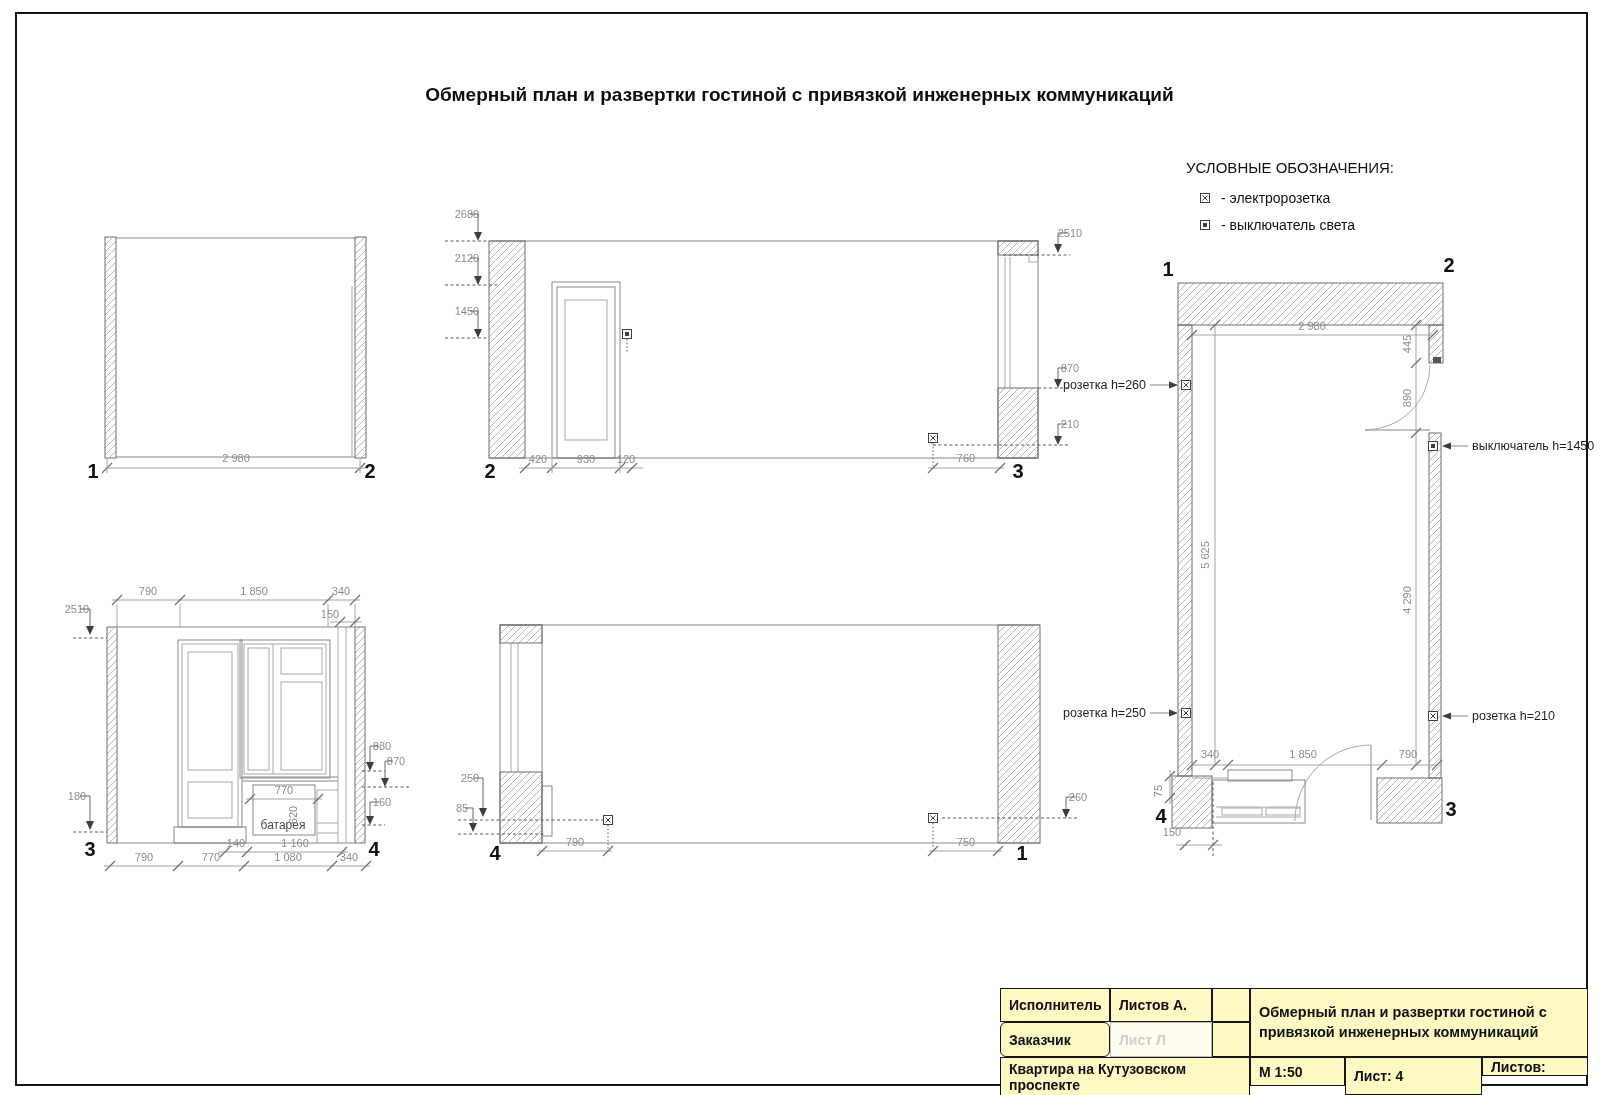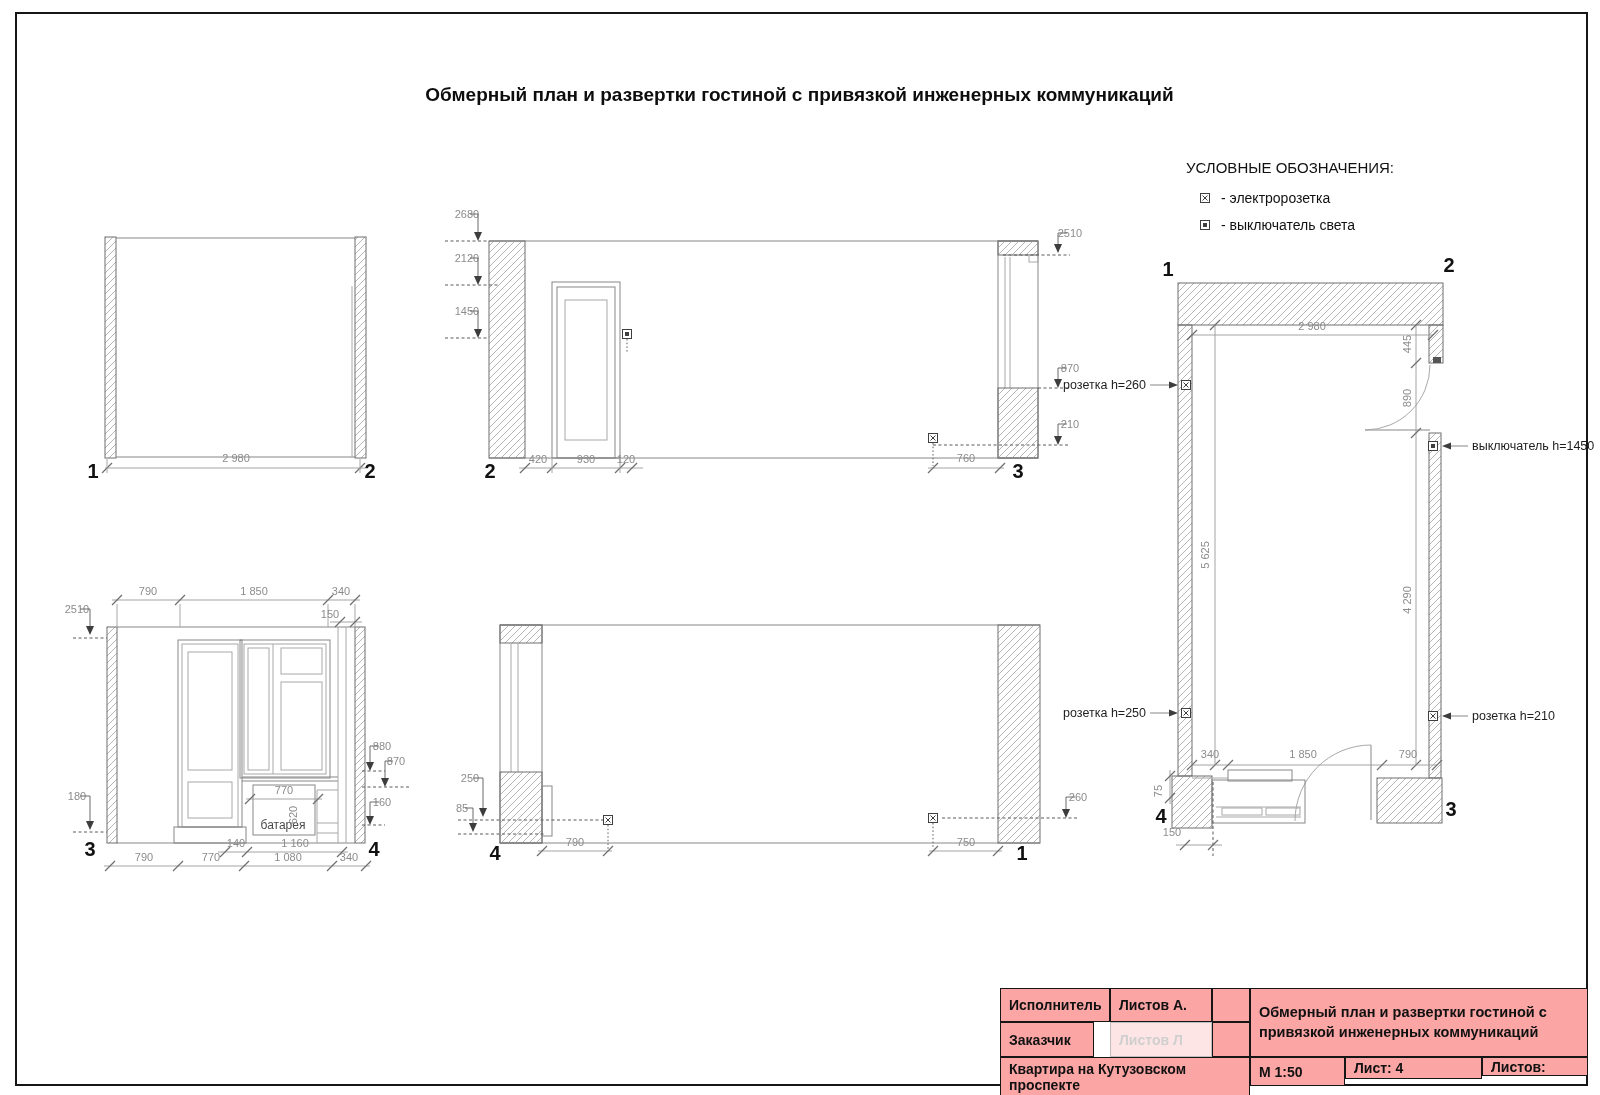--- a/index.html
+++ b/index.html
@@ -21,21 +21,21 @@
   .lnl{stroke:#a8a8a8;stroke-width:1;fill:none;}
   .wall{fill:url(#h1);stroke:#6f6f6f;stroke-width:1;}
   .dsh{stroke:#5a5a5a;stroke-width:1;stroke-dasharray:3 2.5;fill:none;}
   .dtt{stroke:#5a5a5a;stroke-width:1;stroke-dasharray:1.5 2.2;fill:none;}
   .dml{stroke:#9a9a9a;stroke-width:0.9;fill:none;}
   .arr{fill:#3d3d3d;stroke:none;}
   .brk{stroke:#6a6a6a;stroke-width:1;fill:none;}
   
   .tb-cell{position:absolute;border:1.4px solid #161616;display:flex;align-items:center;
        padding:1px 8px;font-size:14px;font-weight:bold;color:#111;box-sizing:border-box;
-       background:#fca5a5;}
+       background:#fef9c3;}
   .tb-title{font-size:14.5px;line-height:1.35;}
   .ghost{opacity:0.28;color:#555;}
 </style>
 </head>
 <body>
 
 <div id="sheet-border"></div>
 <div id="main-title">Обмерный план и развертки гостиной с привязкой инженерных коммуникаций</div>
 
 <svg width="1600" height="1095" viewBox="0 0 1600 1095">
@@ -409,20 +409,20 @@
     <text class="crn" x="1451" y="816">3</text>
     <text class="crn" x="1161" y="823">4</text>
   </g>
 </svg>
 
 <div>
   <div class="tb-cell" style="left:1000px;top:988px;width:110px;height:34px;">Исполнитель</div>
   <div class="tb-cell" style="left:1110px;top:988px;width:102px;height:34px;">Листов А.</div>
   <div class="tb-cell" style="left:1212px;top:988px;width:38px;height:34px;"></div>
   <div class="tb-cell tb-title" style="left:1250px;top:988px;width:338px;height:69px;">Обмерный план и развертки гостиной с привязкой инженерных коммуникаций</div>
-  <div class="tb-cell" style="left:1000px;top:1022px;width:94px;height:35px;">Заказчик</div>
-  <div class="tb-cell ghost" style="left:1110px;top:1022px;width:102px;height:35px;">Листов Л</div>
+  <div class="tb-cell" style="left:1000px;top:1022px;width:110px;height:35px;border-radius:6px;">Заказчик</div>
+  <div class="tb-cell ghost" style="left:1110px;top:1022px;width:102px;height:35px;">Лист Л</div>
   <div class="tb-cell" style="left:1212px;top:1022px;width:38px;height:35px;"></div>
   <div class="tb-cell" style="left:1000px;top:1057px;width:250px;height:39px;">Квартира на Кутузовском проспекте</div>
   <div class="tb-cell" style="left:1250px;top:1057px;width:95px;height:29px;">М 1:50</div>
-  <div class="tb-cell" style="left:1345px;top:1057px;width:137px;height:22px;">Лист: 4</div>
+  <div class="tb-cell" style="left:1345px;top:1057px;width:137px;height:38px;">Лист: 4</div>
   <div class="tb-cell" style="left:1482px;top:1057px;width:106px;height:19px;">Листов:</div>
 </div>
 
 </body></html>

